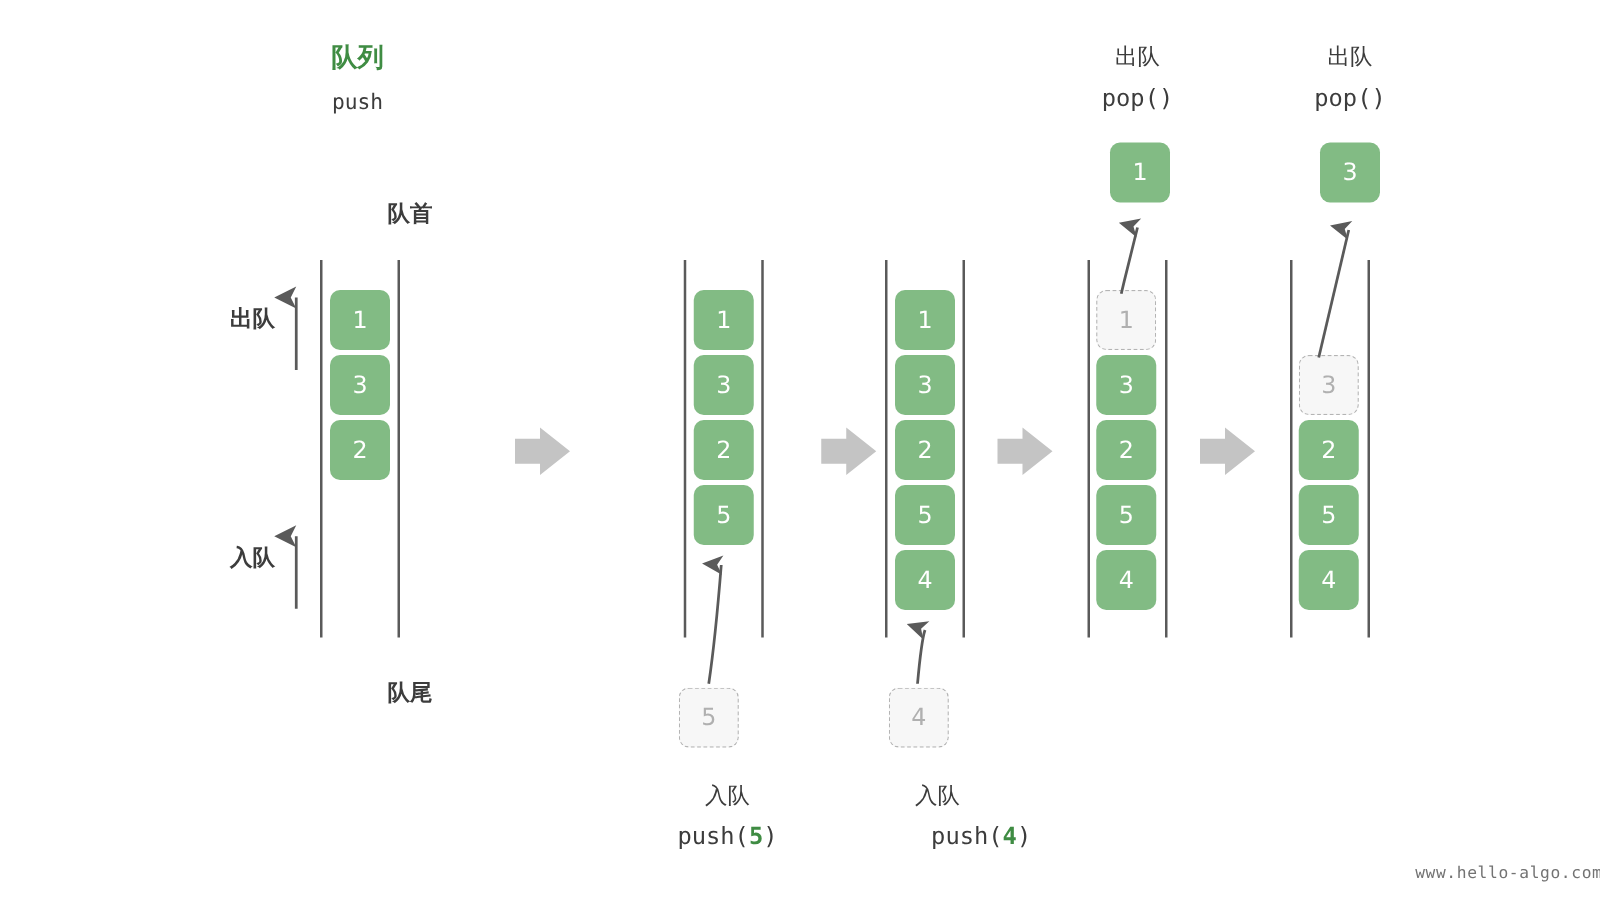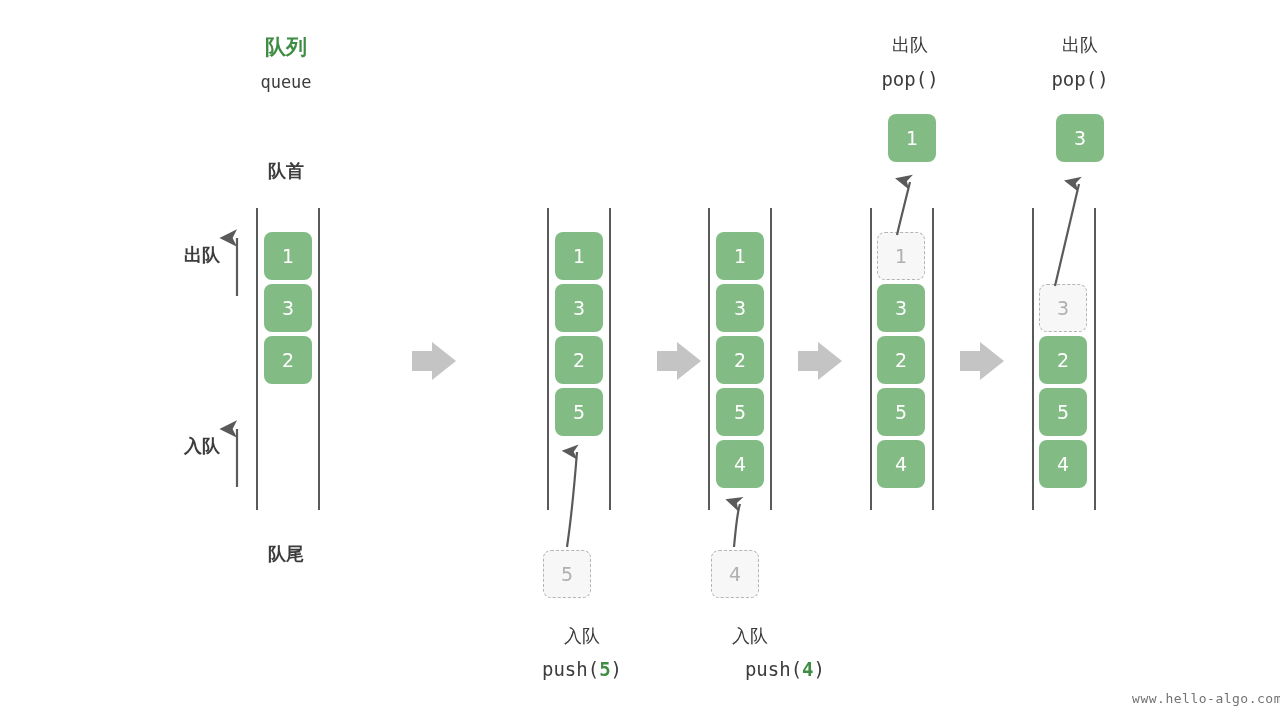--- a/index.html
+++ b/index.html
@@ -38,21 +38,21 @@
     font-size: 17px;
     color: #3c3c3c;
     text-align: center;
     white-space: nowrap;
     line-height: 1;
   }
   .anchor-label {
     font-size: 18px;
     font-weight: bold;
     color: #3c3c3c;
-    text-align: center;
+    text-align: right;
     white-space: nowrap;
     line-height: 1;
   }
   .op-label-cn {
     font-size: 18px;
     color: #3c3c3c;
     text-align: center;
     white-space: nowrap;
     line-height: 1;
   }
@@ -122,21 +122,21 @@
     height: 720px;
     pointer-events: none;
   }
 </style>
 </head>
 <body>
 
 <div id="stage">
 
   <div class="abs title-cn" style="left:206px; top:36px; width:120px;">队列</div>
-  <div class="abs title-en" style="left:206px; top:74px; width:120px;">queue</div>
+  <div class="abs title-en" style="left:206px; top:74px; width:120px;">push</div>
 
   <div class="abs anchor-label" style="left:206px; top:162px; width:120px;">队首</div>
   <div class="abs anchor-label" style="left:206px; top:545px; width:120px;">队尾</div>
 
   <div class="abs side-label" style="left:120px; top:246px; width:80px;">出队</div>
   <div class="abs side-label" style="left:120px; top:437px; width:80px;">入队</div>
 
   <div class="rail" style="left:236px; top:208px; height:302px;"></div>
   <div class="rail" style="left:298px; top:208px; height:302px;"></div>
   <div class="cell" style="left:244px; top:232px;">1</div>

